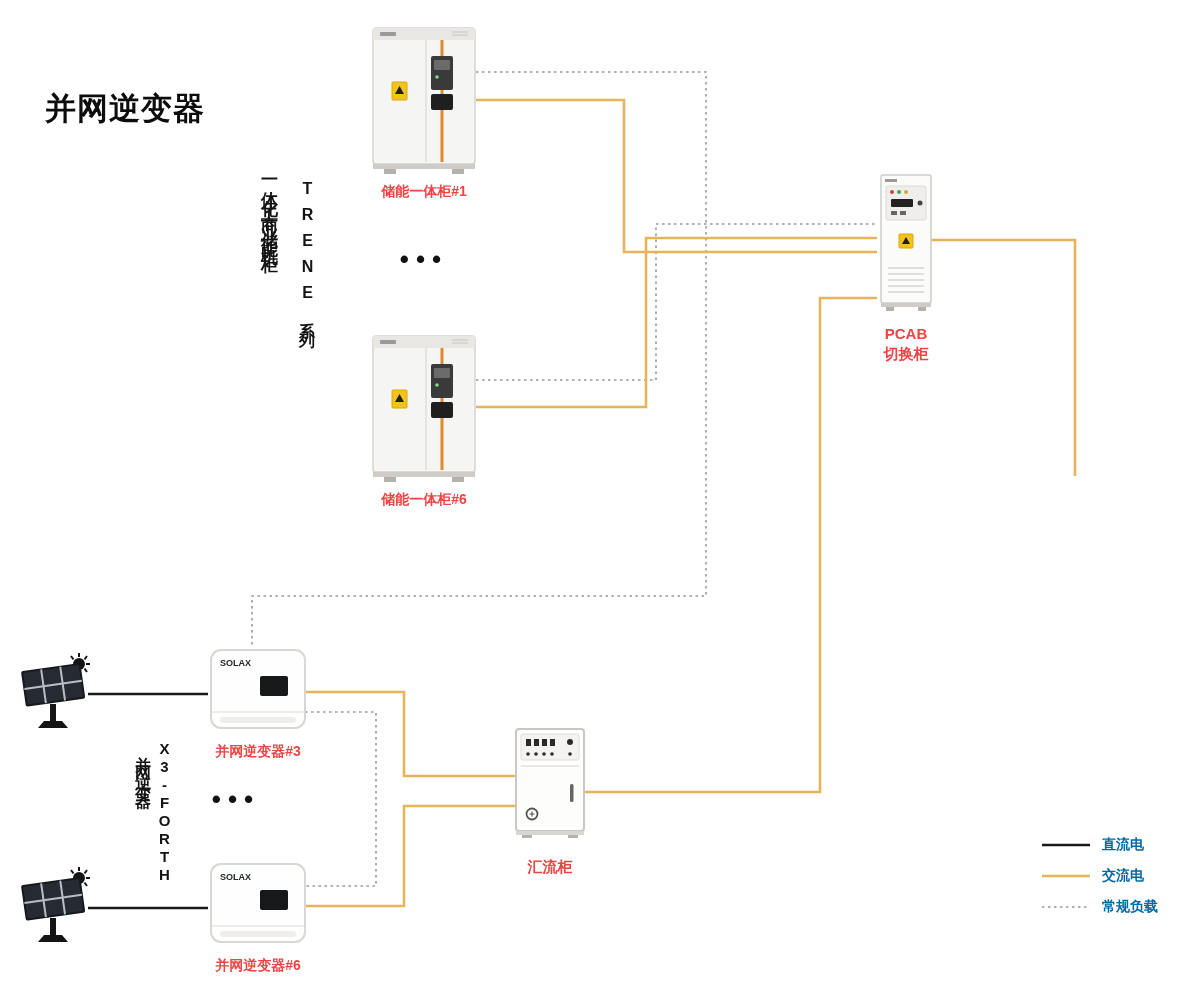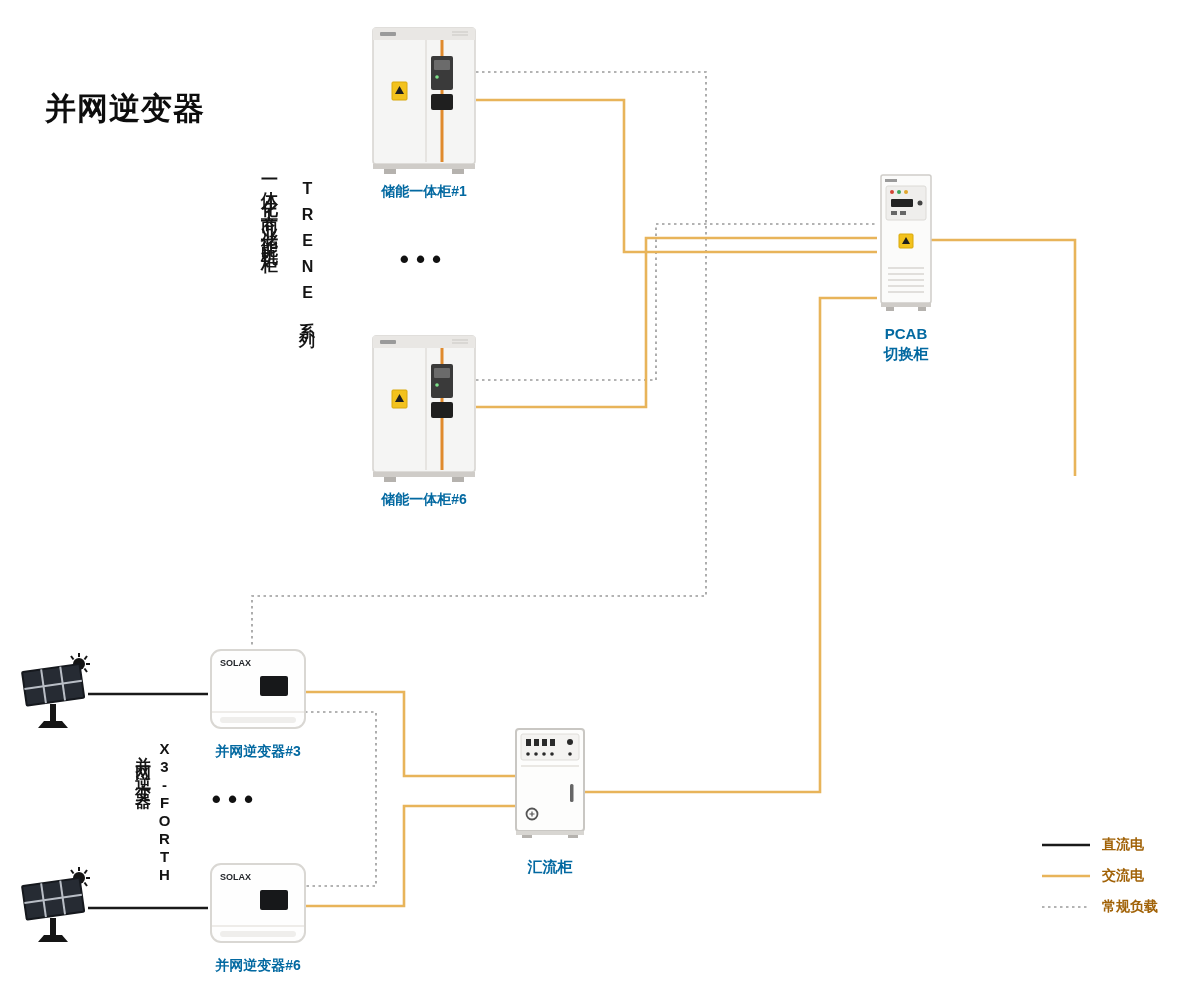--- a/index.html
+++ b/index.html
@@ -1,31 +1,31 @@
 <!DOCTYPE html>
 <html><head>
 <meta charset="utf-8">
 <style>
   *{margin:0;padding:0;box-sizing:border-box;}
   body{font-family:"Liberation Sans","DejaVu Sans",sans-serif;background:#fff;}
   .canvas{position:relative;width:1200px;height:1000px;background:#ffffff;overflow:hidden;}
   .wires{position:absolute;left:0;top:0;}
   .node{position:absolute;display:flex;flex-direction:column;align-items:center;}
-  .node-label{font-weight:700;font-size:14px;color:#0369a1;text-align:center;margin-top:8px;line-height:1.3;}
+  .node-label{font-weight:700;font-size:14px;color:#ef4444;text-align:center;margin-top:8px;line-height:1.3;}
   .prelines{white-space:pre-line;font-size:15px;}
   .title{position:absolute;left:45px;top:88px;font-size:31px;font-weight:700;color:#0d0d0d;letter-spacing:1px;}
   .vtext{position:absolute;writing-mode:vertical-rl;text-orientation:upright;font-weight:700;color:#141414;white-space:pre-line;}
   .v-storage-name{left:258px;top:170px;font-size:17px;letter-spacing:8px;}
   .v-storage-series{left:296px;top:180px;font-size:16px;letter-spacing:9px;}
   .v-inverter-model{left:156px;top:740px;font-size:15px;letter-spacing:1px;}
   .v-inverter-name{left:132px;top:744px;font-size:16px;letter-spacing:9px;}
   .dots{position:absolute;text-align:center;font-size:26px;font-weight:700;color:#111;letter-spacing:7px;line-height:1;}
   .legend{position:absolute;left:1040px;top:836px;display:flex;flex-direction:column;gap:13px;}
   .legend-row{display:flex;align-items:center;gap:10px;}
-  .legend-label{font-size:14px;font-weight:700;color:#a16207;}
+  .legend-label{font-size:14px;font-weight:700;color:#0369a1;}
 </style>
 </head>
 <body>
 
 <div class="canvas">
 
   <svg class="wires" width="1200" height="1000" viewBox="0 0 1200 1000">
     <g fill="none" stroke-linejoin="miter">
 
       <path d="M476 72 H706 V596 H252 V646" stroke-width="1.6" stroke-dasharray="2.5 3.5" stroke="#9a9a9a"></path>

